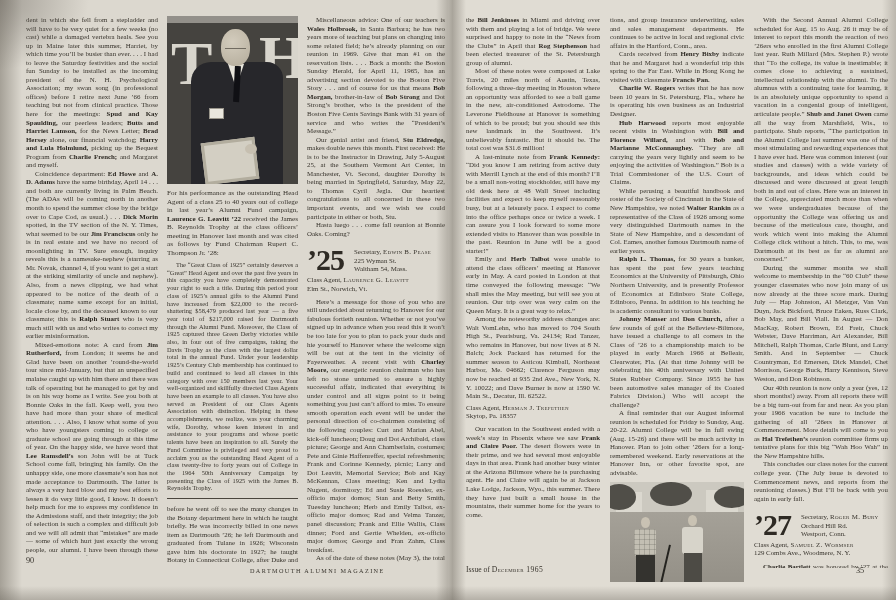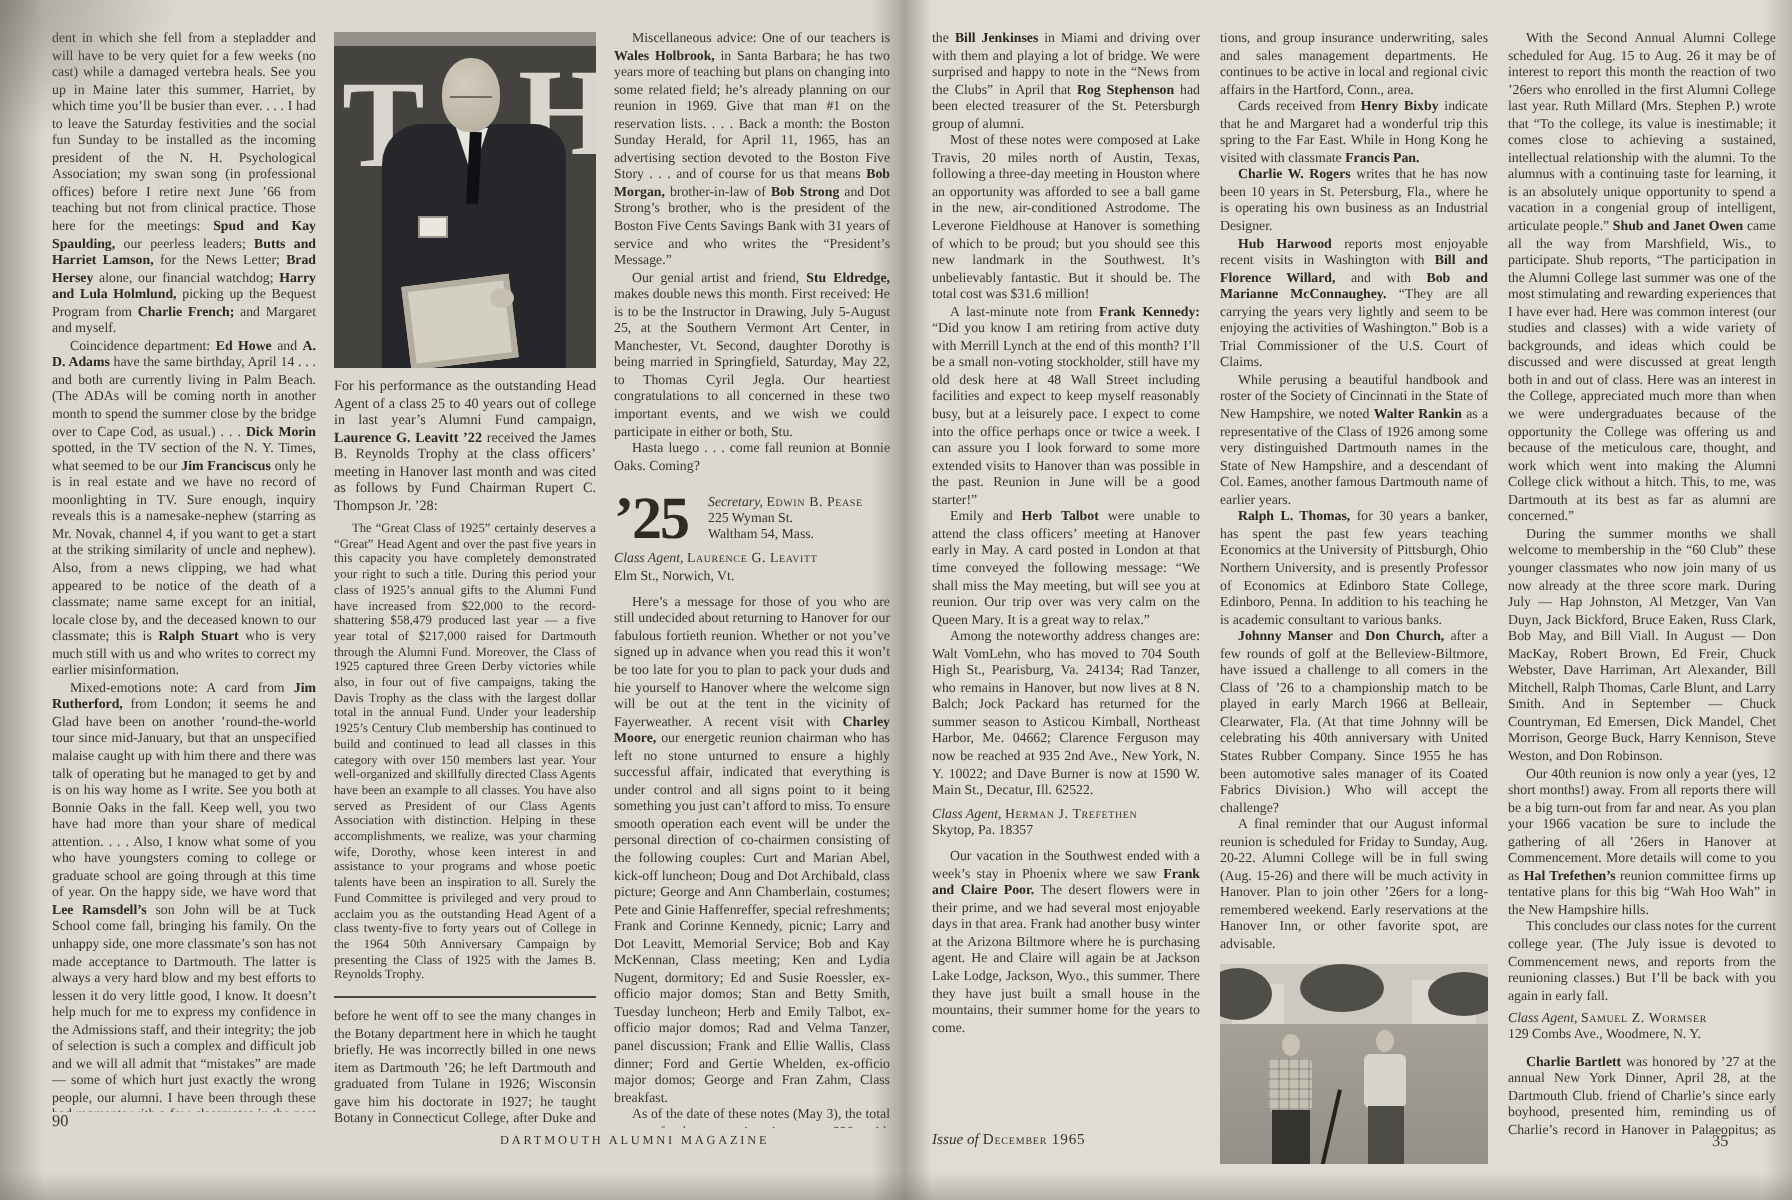--- a/index.html
+++ b/index.html
@@ -47,25 +47,25 @@
   .p1-tag{position:absolute;left:42px;top:92px;width:13px;height:9px;background:#eae7de;border:1px solid #9a968c}
   .p1-plaque{position:absolute;left:36px;top:124px;width:48px;height:36px;background:#d3cfc3;
              border:3px solid #b2ad9e;transform:rotate(-7deg)}
   .p1-hand{position:absolute;left:78px;top:128px;width:12px;height:10px;border-radius:50%;background:#c6bfb0}
 
   .caption{font-size:7.1px;line-height:8.5px;margin-bottom:4px}
   .caption p{text-indent:0!important;margin:0}
   .citation{font-size:6.35px;line-height:7.7px}
   .rule{height:1px;background:#4a453d;margin:6px 0 6px}
 
-  .sec-head{display:flex;align-items:center;margin:8px 0 1px;text-align:left}
+  .sec-head{display:flex;align-items:flex-end;margin:8px 0 1px;text-align:left}
   .sec-num{font-size:30px;line-height:27px;font-weight:bold;letter-spacing:-1px;color:#2e2a24;
            min-width:47px}
   .sec-info{font-size:6.9px;line-height:8.3px;padding-top:1px}
-  .ital{font-style:italic}
+  .ital{}
   .sc{font-variant:small-caps;letter-spacing:.3px}
   .sec-agent{font-size:6.9px;line-height:8.3px;margin:3px 0 5px;text-align:left}
 
   #photo2{width:134px;height:142px;background:#b0aca3;margin:4px 0 5px}
   .p2-sky{position:absolute;left:0;top:0;width:134px;height:30px;background:#ccc9c0}
   .p2-bldg{position:absolute;background:#dbd8cf}
   .p2-tree{position:absolute;background:#504e48;border-radius:50%}
   .p2-ground{position:absolute;left:0;top:30px;width:134px;height:112px;
              background:linear-gradient(#a5a198,#8a867d)}
   .p2-head{position:absolute;width:9px;height:11px;border-radius:50%;background:#c9c2b3}
@@ -206,20 +206,31 @@
 
   </div>
 
   <div class="col" id="rc3">
     <div>
         <p>With the Second Annual Alumni College scheduled for Aug. 15 to Aug. 26 it may be of interest to report this month the reaction of two ’26ers who enrolled in the first Alumni College last year. Ruth Millard (Mrs. Stephen P.) wrote that “To the college, its value is inestimable; it comes close to achieving a sustained, intellectual relationship with the alumni. To the alumnus with a continuing taste for learning, it is an absolutely unique opportunity to spend a vacation in a congenial group of intelligent, articulate people.” <b>Shub and Janet Owen</b> came all the way from Marshfield, Wis., to participate. Shub reports, “The participation in the Alumni College last summer was one of the most stimulating and rewarding experiences that I have ever had. Here was common interest (our studies and classes) with a wide variety of backgrounds, and ideas which could be discussed and were discussed at great length both in and out of class. Here was an interest in the College, appreciated much more than when we were undergraduates because of the opportunity the College was offering us and because of the meticulous care, thought, and work which went into making the Alumni College click without a hitch. This, to me, was Dartmouth at its best as far as alumni are concerned.”</p>
         <p>During the summer months we shall welcome to membership in the “60 Club” these younger classmates who now join many of us now already at the three score mark. During July — Hap Johnston, Al Metzger, Van Van Duyn, Jack Bickford, Bruce Eaken, Russ Clark, Bob May, and Bill Viall. In August — Don MacKay, Robert Brown, Ed Freir, Chuck Webster, Dave Harriman, Art Alexander, Bill Mitchell, Ralph Thomas, Carle Blunt, and Larry Smith. And in September — Chuck Countryman, Ed Emersen, Dick Mandel, Chet Morrison, George Buck, Harry Kennison, Steve Weston, and Don Robinson.</p>
         <p>Our 40th reunion is now only a year (yes, 12 short months!) away. From all reports there will be a big turn-out from far and near. As you plan your 1966 vacation be sure to include the gathering of all ’26ers in Hanover at Commencement. More details will come to you as <b>Hal Trefethen’s</b> reunion committee firms up tentative plans for this big “Wah Hoo Wah” in the New Hampshire hills.</p>
         <p>This concludes our class notes for the current college year. (The July issue is devoted to Commencement news, and reports from the reunioning classes.) But I’ll be back with you again in early fall.</p>
       </div>
+    <div class="sec-head">
+      <span class="sec-num">’27</span>
+      <div class="sec-info">
+        <span class="ital">Secretary,</span>
+        <span class="sc">Roger M. Bury</span>
+        <div>
+            <div>Orchard Hill Rd.</div>
+            <div>Westport, Conn.</div>
+          </div>
+      </div>
+    </div>
     <div class="sec-agent">
       <span class="ital">Class Agent,</span>
       <span class="sc">Samuel Z. Wormser</span>
       <div>
           <div>129 Combs Ave., Woodmere, N. Y.</div>
         </div>
     </div>
     <div>
         <p><b>Charlie Bartlett</b> was honored by ’27 at the annual New York Dinner, April 28, at the Dartmouth Club.  friend of Charlie’s since early boyhood, presented him, reminding us of Charlie’s record in Hanover in Palaeopitus; as manager of football; winner of the Barrett Cup; that Sam, his son, was the fourth generation to become a lawyer; and that Charlie now boasted six grandchildren among his many accomplishments.</p>
       </div>

